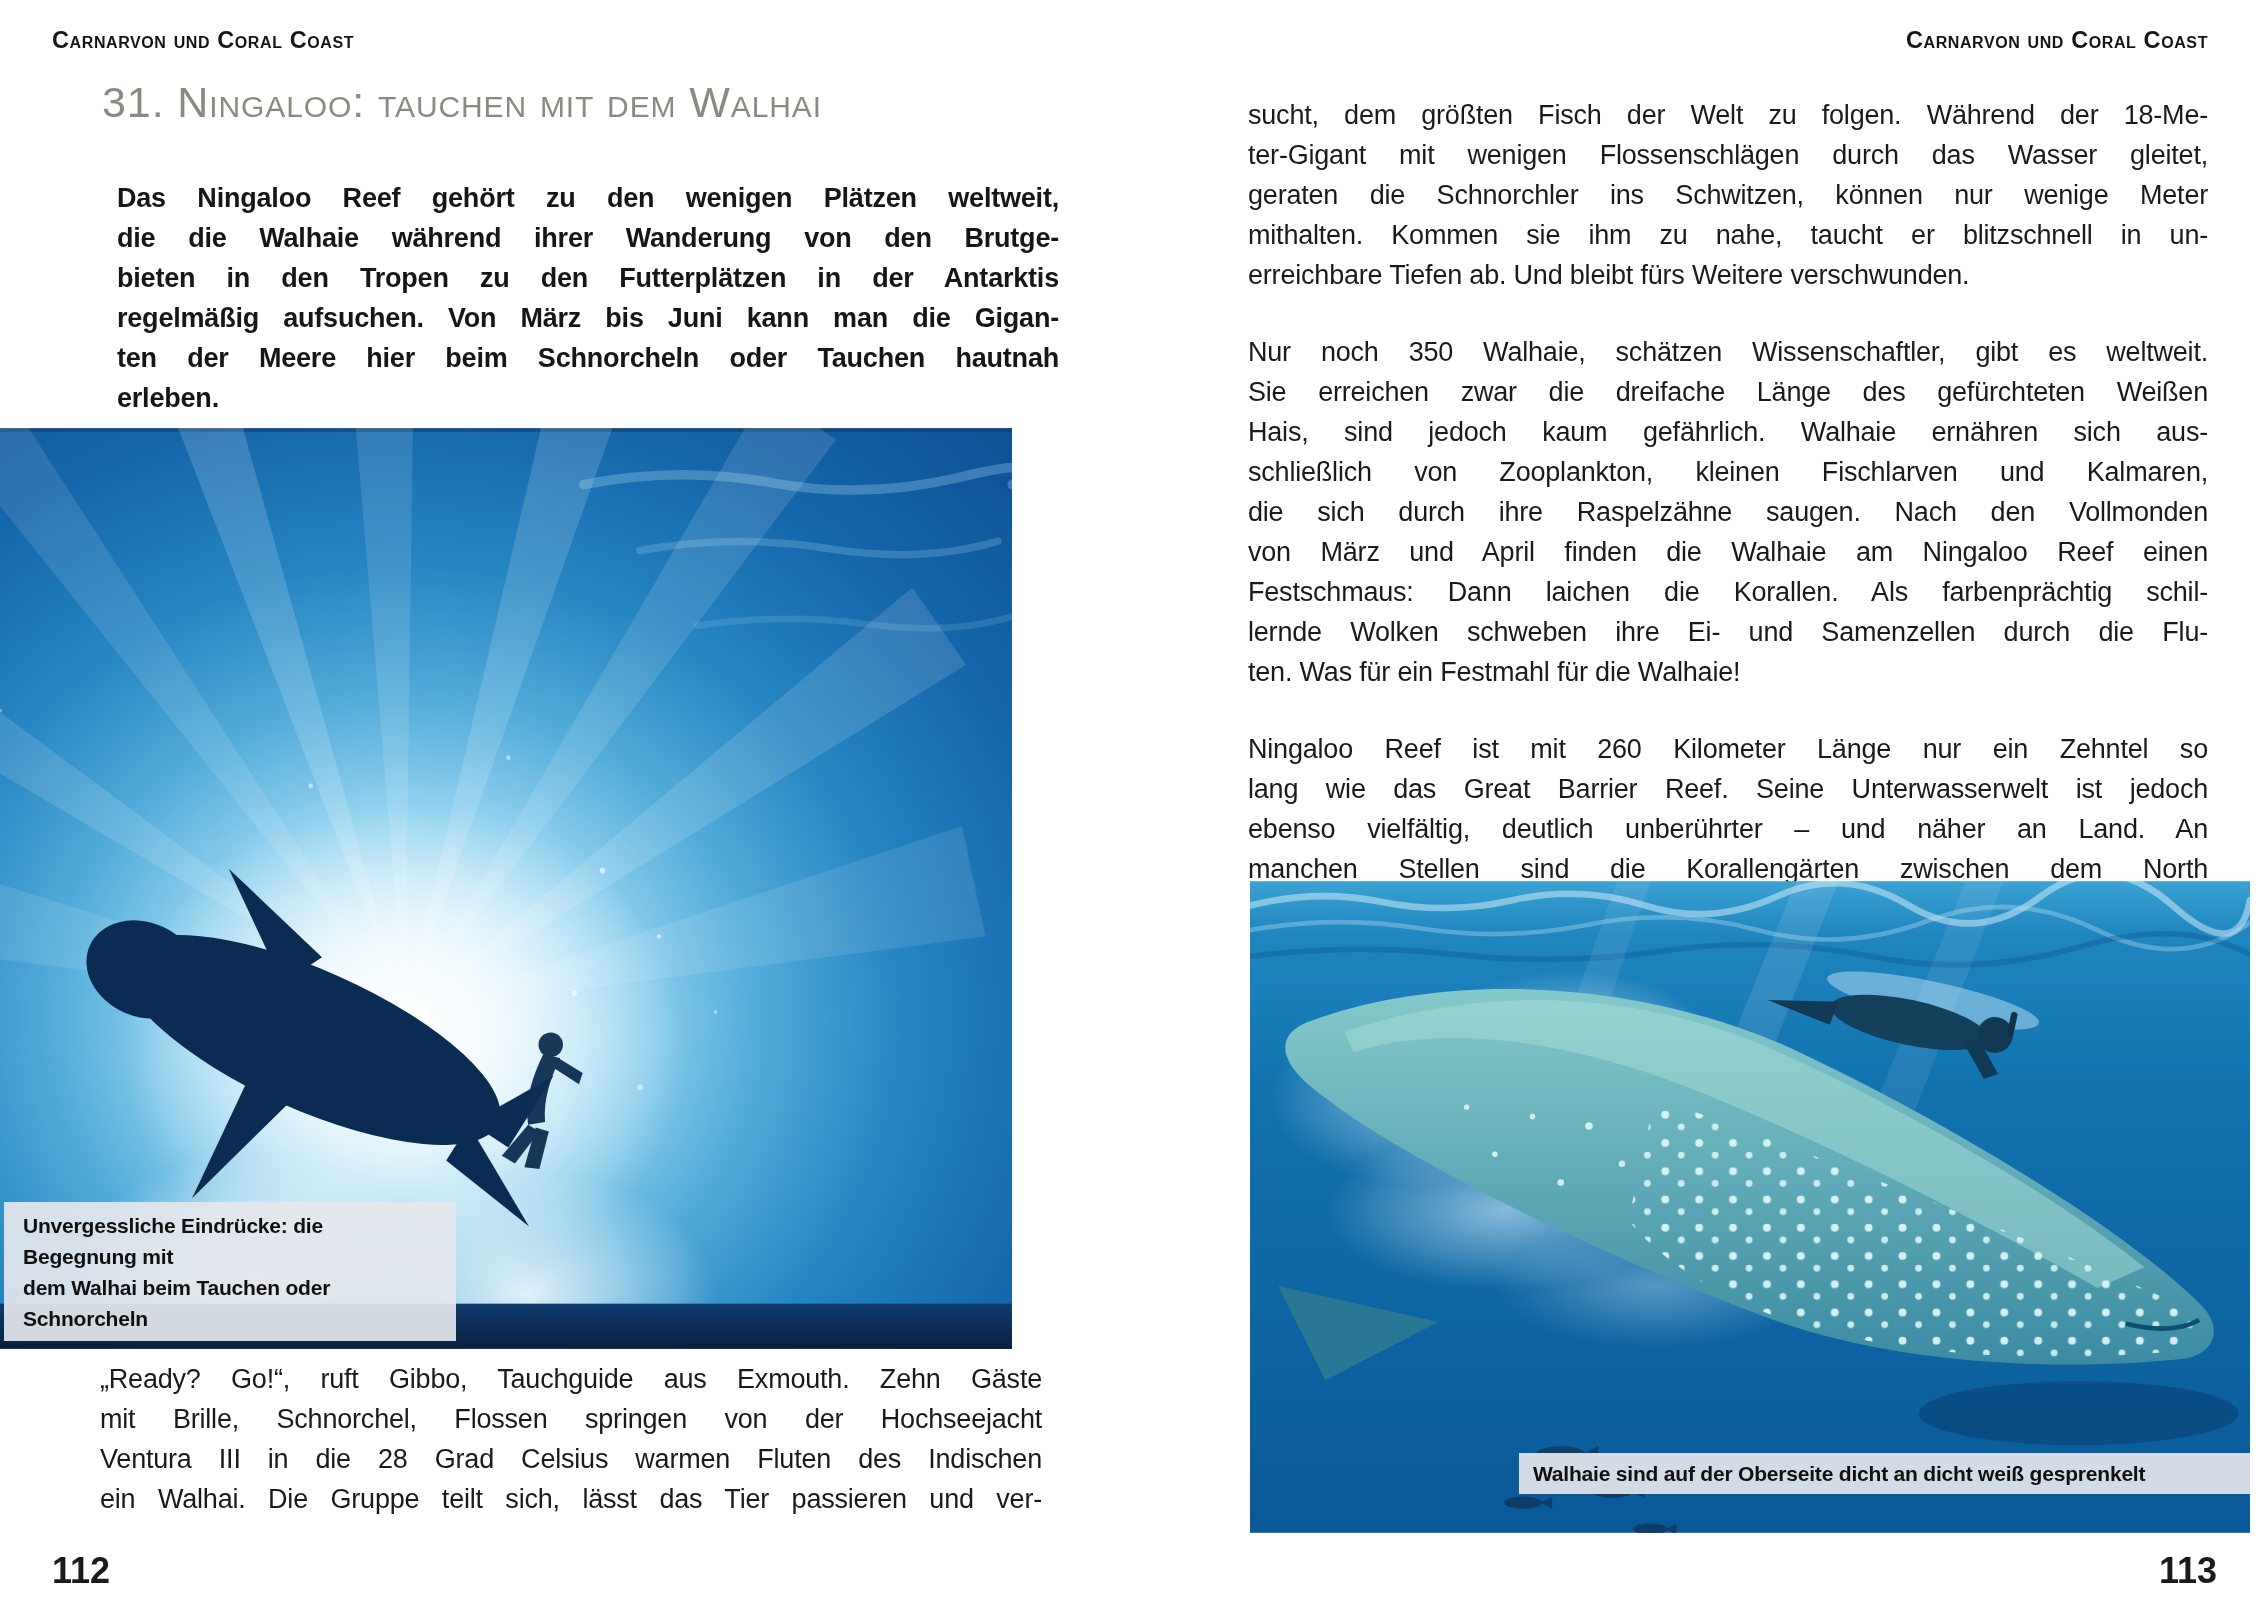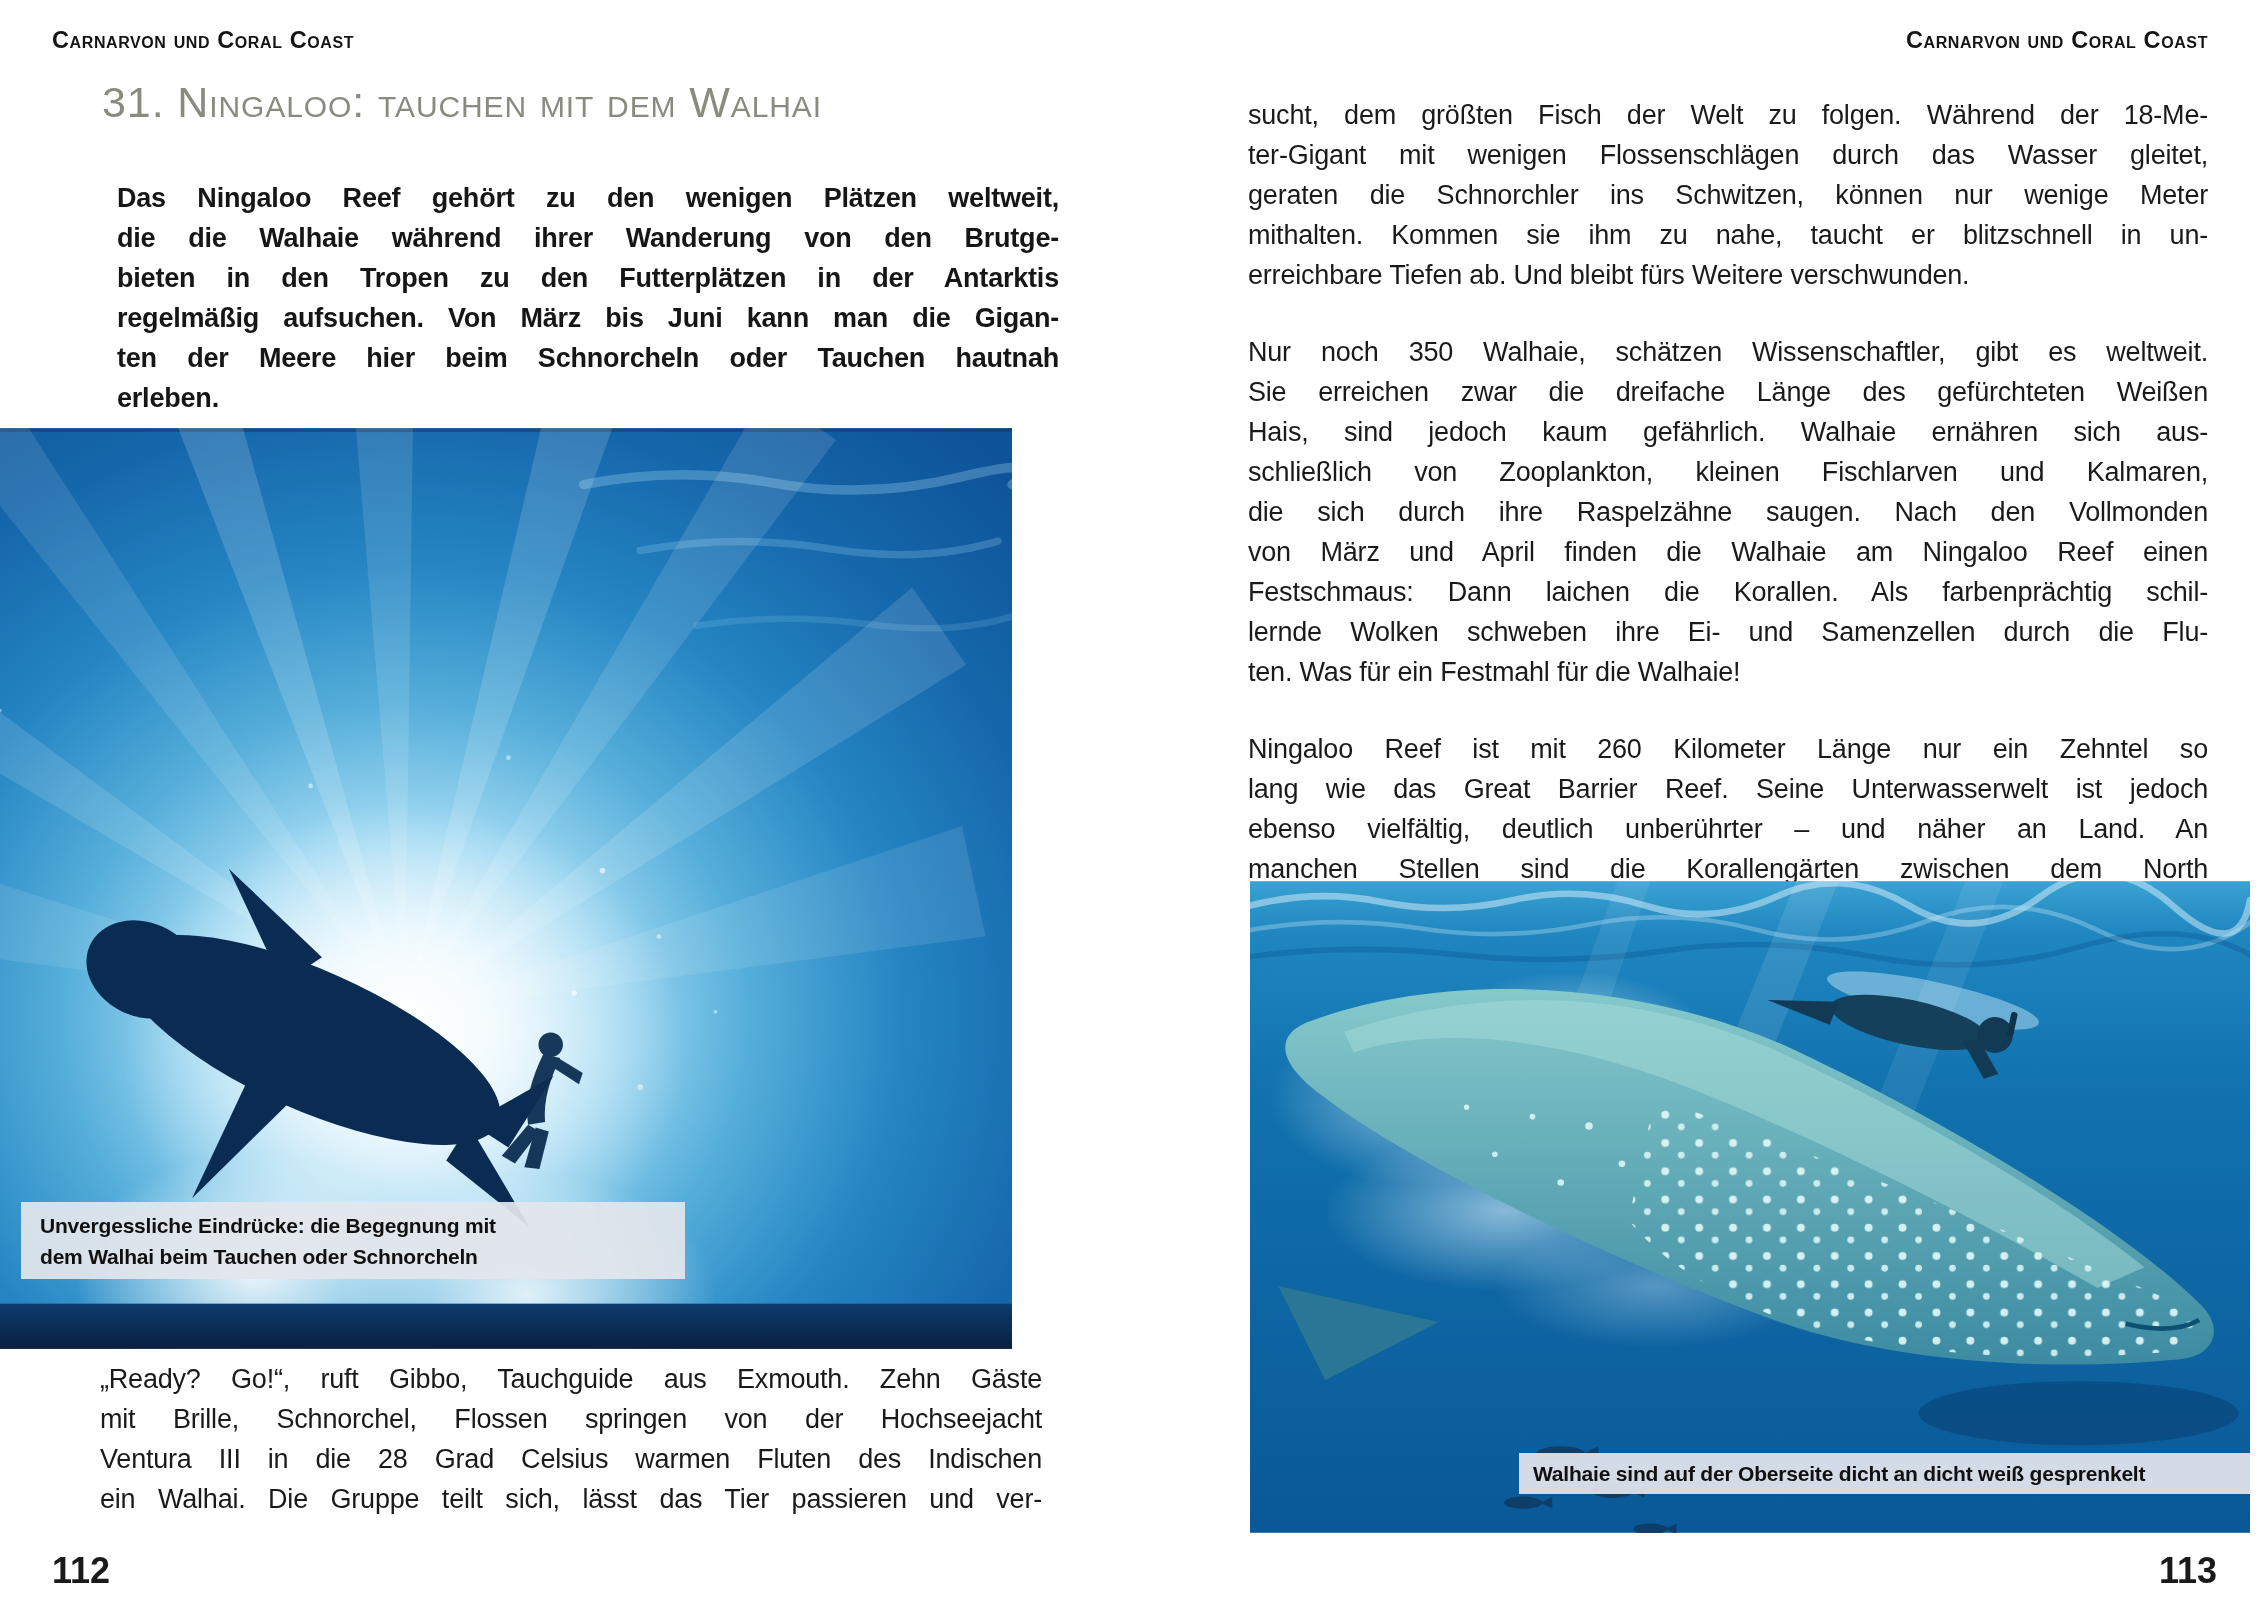--- a/index.html
+++ b/index.html
@@ -46,21 +46,21 @@
   .photo-right{left:1250px;top:881px;width:1000px;height:652px;text-decoration:underline;}
   .photo svg{display:block;width:100%;height:100%;}
   .caption{
     position:absolute;
     background:rgba(227,230,236,0.93);
     font-size:21px;font-weight:700;line-height:31px;
     color:#101010;letter-spacing:-0.2px;
     box-sizing:border-box;
   }
   .caption .line{text-align:left;}
-  .caption-left{left:21px;top:774px;width:664px;padding:7.5px 19px;}
+  .caption-left{left:4px;top:774px;width:452px;padding:7.5px 19px;}
   .caption-right{
     left:269px;top:572px;width:733px;padding:5.6px 14px;
     line-height:30px;
   }
   .page-number{
     position:absolute;top:1550px;
     font-size:36px;font-weight:600;color:#1a1a1a;
   }
   .page-number.left{left:52px;}
   .page-number.right{right:43px;text-align:left;}

